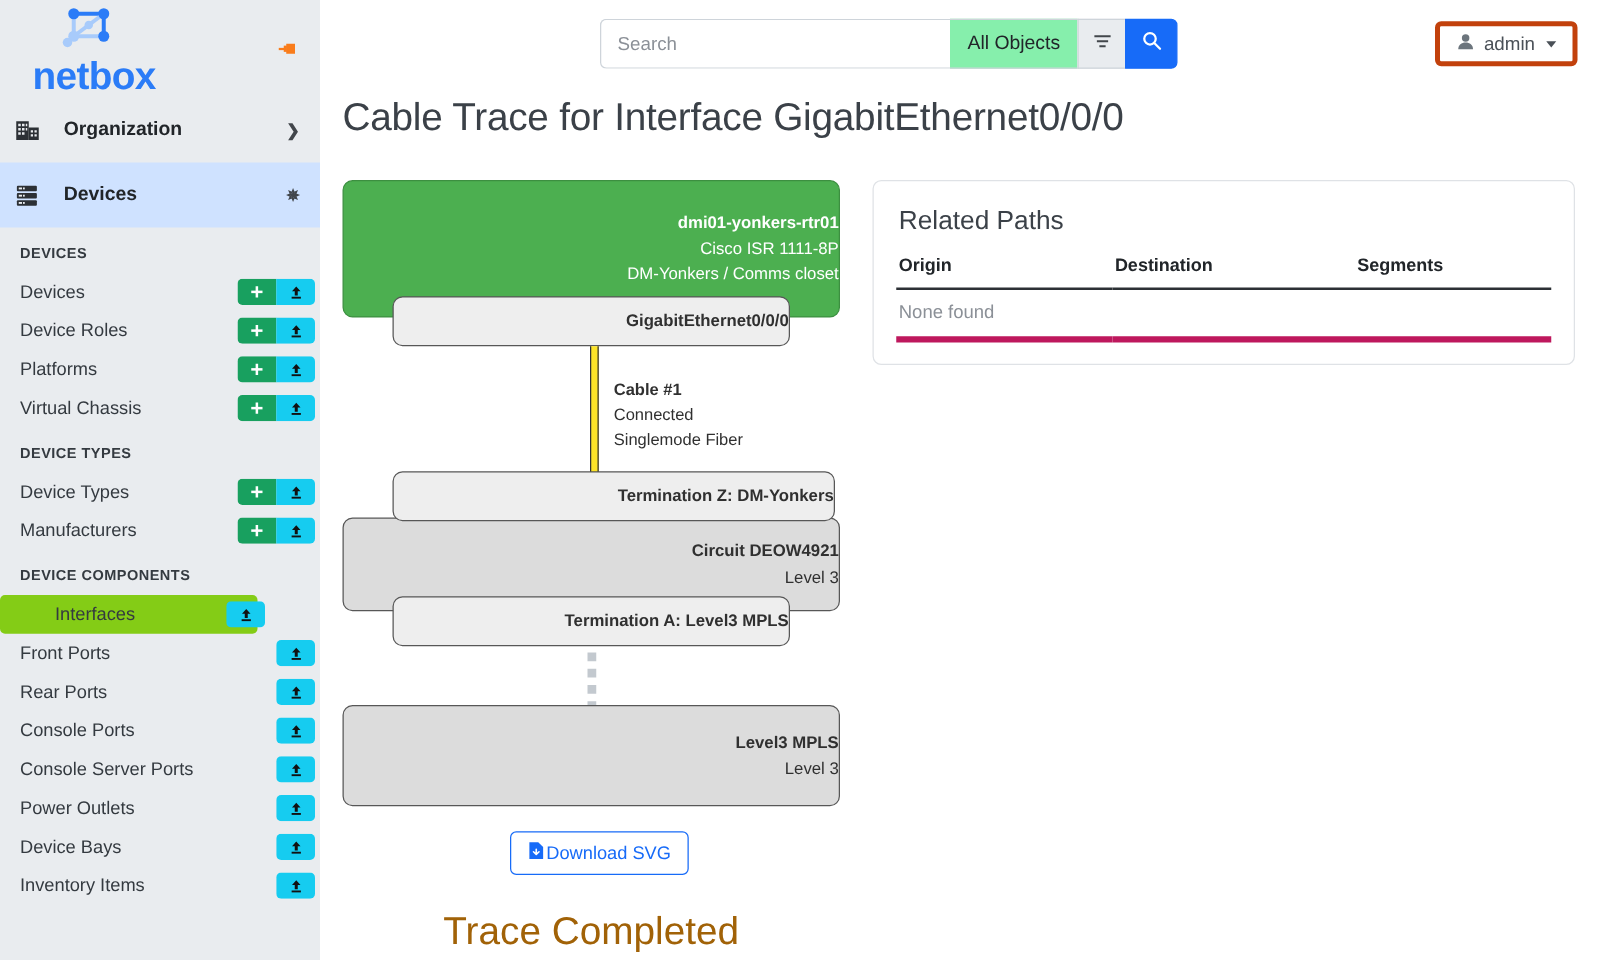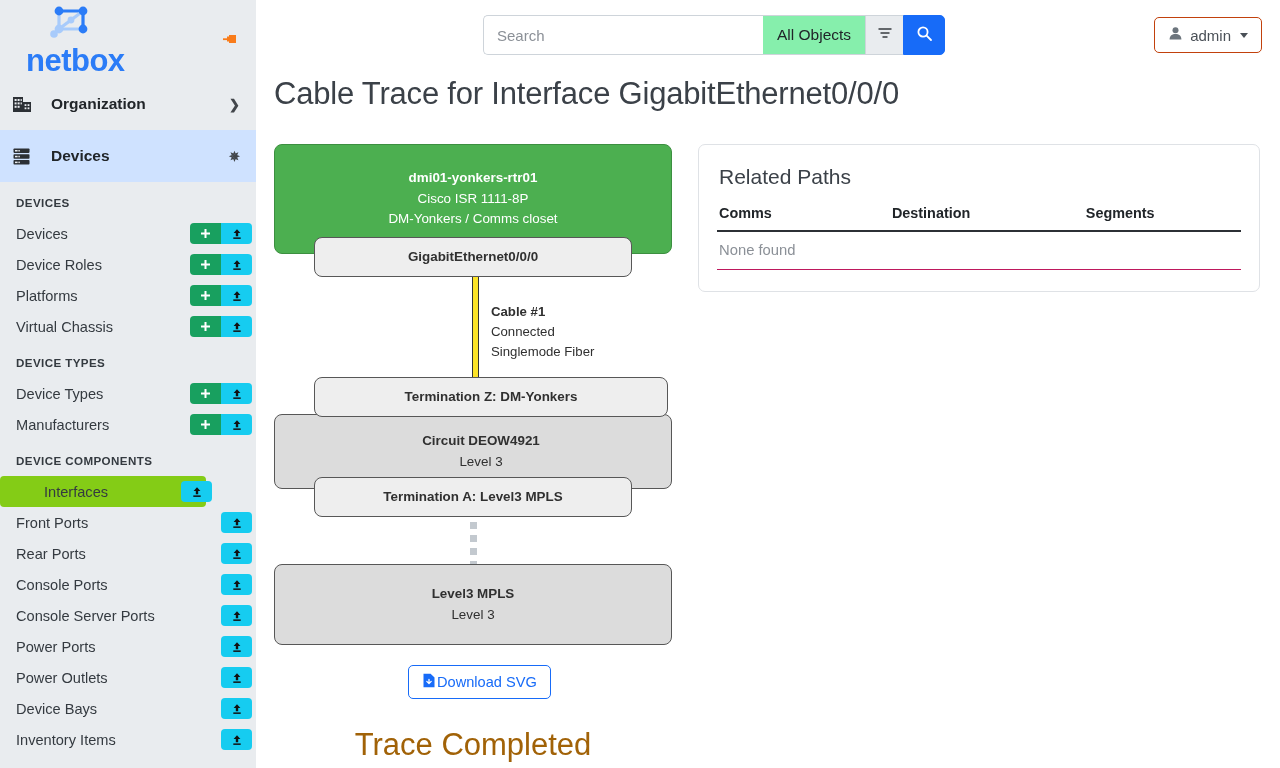--- a/index.html
+++ b/index.html
@@ -121,21 +121,21 @@
     display: flex; align-items: center; justify-content: center;
     background: #176bf8;
     border: 1px solid #176bf8;
     border-radius: 0 5px 5px 0;
     cursor: pointer;
   }
   .user-btn {
     height: 36px;
     display: flex; align-items: center; gap: 7px;
     padding: 0 13px;
-    border: 1px solid #c2410c;
+    border: 4px solid #c2410c;
     border-radius: 5px;
     font-size: 15px;
     color: #4a5057;
     cursor: pointer;
     background: #fff;
     white-space: nowrap;
   }
   .caret { border-left: 4px solid transparent; border-right: 4px solid transparent; border-top: 5px solid #4a5057; margin-left: 2px; }
 
   .page-title {
@@ -151,21 +151,21 @@
 
   
   .svgwrap { position: relative; width: 398px; }
   .node {
     position: absolute;
     border: 1px solid #575757;
     border-radius: 8px;
     text-align: center;
     font-size: 13.4px;
     color: #303030;
-    display: flex; flex-direction: column; justify-content: center; align-items: center;
+    display: flex; flex-direction: column; justify-content: center; align-items: flex-end;
     line-height: 1.55;
   }
   .node .t1 { font-weight: 700; }
   .node-device { background: #4caf50; color: #fff; border-color: #3c8f40; }
   .node-device .t1, .node-device .t2, .node-device .t3 { color: #fff; }
   .node-term { background: #eeeeee; }
   .node-circuit { background: #dcdcdc; padding-left: 16px; }
   .node-prov { background: #dcdcdc; }
   .cable-line {
     position: absolute;
@@ -225,21 +225,21 @@
     color: #212529;
     padding: 0 0 9px 2px;
     border-bottom: 2px solid #2c3035;
   }
   table.paths th.c1 { width: 33%; }
   table.paths th.c2 { width: 37%; }
   table.paths td {
     font-size: 14.8px;
     color: #8b9097;
     padding: 10px 0 11px 2px;
-    border-bottom: 1px solid #be185d;
+    border-bottom: 5px solid #be185d;
   }
 </style>
 </head>
 <body>
 
 <div class="app">
 
   <aside class="sidebar">
 
     <div class="brand-row">
@@ -473,31 +473,20 @@
       <span class="btn-group">
         <span class="mini-btn mini-up">
             <svg width="12" height="12" viewBox="0 0 12 12">
               <path d="M6 1.2 L9.4 5 H7.2 V8.3 H4.8 V5 H2.6 Z" fill="#111"></path>
               <rect x="2.3" y="9.4" width="7.4" height="1.5" fill="#111"></rect>
             </svg>
           </span>
       </span>
     </div>
     <div class="nav-item">
-      <span class="nm">Power Ports</span>
-      <span class="btn-group">
-        <span class="mini-btn mini-up">
-            <svg width="12" height="12" viewBox="0 0 12 12">
-              <path d="M6 1.2 L9.4 5 H7.2 V8.3 H4.8 V5 H2.6 Z" fill="#111"></path>
-              <rect x="2.3" y="9.4" width="7.4" height="1.5" fill="#111"></rect>
-            </svg>
-          </span>
-      </span>
-    </div>
-    <div class="nav-item">
       <span class="nm">Power Outlets</span>
       <span class="btn-group">
         <span class="mini-btn mini-up">
             <svg width="12" height="12" viewBox="0 0 12 12">
               <path d="M6 1.2 L9.4 5 H7.2 V8.3 H4.8 V5 H2.6 Z" fill="#111"></path>
               <rect x="2.3" y="9.4" width="7.4" height="1.5" fill="#111"></rect>
             </svg>
           </span>
       </span>
     </div>
@@ -626,21 +615,21 @@
           <div class="trace-done" style="left:0px; top:583px;">Trace Completed</div>
 
         </div>
       </div>
 
       <div class="card">
         <div class="card-title">Related Paths</div>
         <table class="paths">
           <thead>
             <tr>
-              <th class="c1">Comms</th>
+              <th class="c1">Origin</th>
               <th class="c2">Destination</th>
               <th class="c3">Segments</th>
             </tr>
           </thead>
           <tbody>
             <tr>
               <td colspan="3">None found</td>
             </tr>
           </tbody>
         </table>

